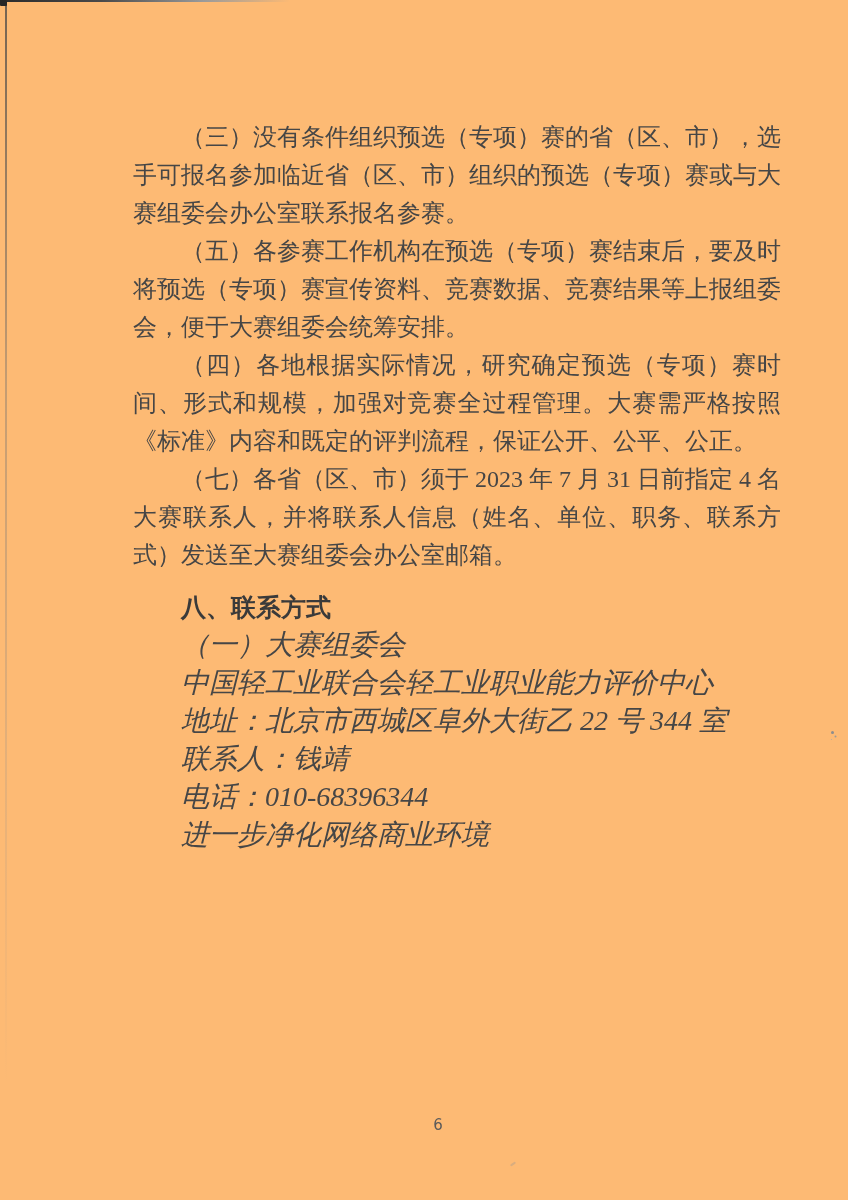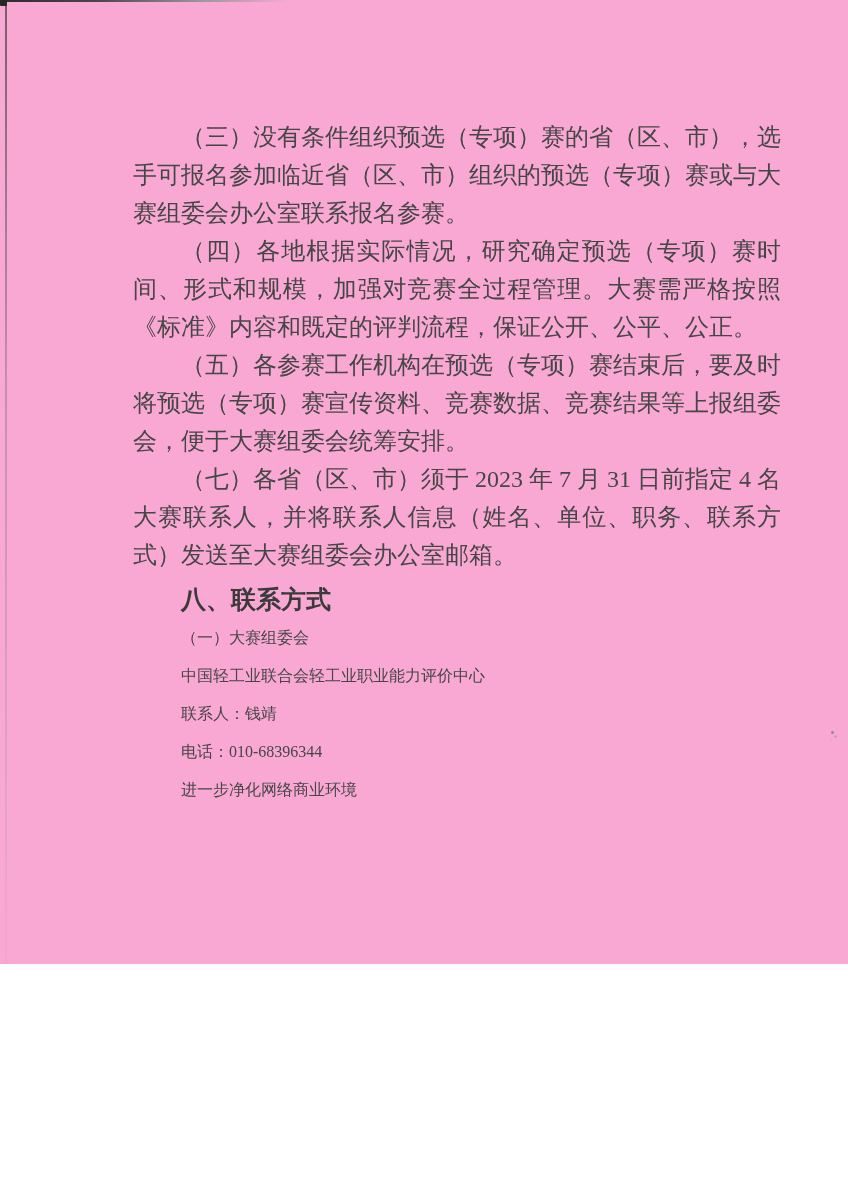--- a/index.html
+++ b/index.html
@@ -5,53 +5,54 @@
     html, body {
       margin: 0;
       padding: 0;
       width: 848px;
       height: 1200px;
       background: #ffffff;
     }
     .page {
       position: relative;
       width: 848px;
-      height: 964px;
-      background: #f9a8d4;
+      height: 1200px;
+      background: #fdba74;
       overflow: hidden;
       font-family: "Liberation Serif", "DejaVu Serif", serif;
       color: #454545;
     }
     .content {
       position: absolute;
       left: 133px;
       top: 118px;
       width: 648px;
     }
     .para {
       margin: 0;
       font-size: 24px;
       line-height: 38px;
       text-align: justify;
       text-indent: 2em;
       color: #464646;
     }
     .heading {
-      margin: 7px 0 0 48px;
+      margin: 14px 0 0 48px;
       font-size: 25px;
       line-height: 38px;
       font-weight: bold;
-      font-family: Liberation Serif, serif;
+      font-family: Liberation Sans, sans-serif;
       color: #3a3a3a;
     }
     .contact {
       margin: 0 0 0 48px;
-      font-size: 16px;
+      font-size: 28px;
       line-height: 38px;
       color: #464646;
+      font-style: italic;
     }
     .pageno {
       position: absolute;
       left: 425px;
       top: 1116px;
       width: 26px;
       text-align: center;
       font-size: 15px;
       color: #5a5a5a;
       font-family: "DejaVu Sans", "Liberation Sans", sans-serif;
@@ -99,28 +100,29 @@
 <div class="page">
 
   <div class="top-line"></div>
   <div class="left-line"></div>
   <div class="corner-dot"></div>
   <div class="speck-right"></div>
   <div class="speck-bottom"></div>
 
   <main class="content">
     <p class="para">（三）没有条件组织预选（专项）赛的省（区、市），选手可报名参加临近省（区、市）组织的预选（专项）赛或与大赛组委会办公室联系报名参赛。</p>
+    <p class="para">（五）各参赛工作机构在预选（专项）赛结束后，要及时将预选（专项）赛宣传资料、竞赛数据、竞赛结果等上报组委会，便于大赛组委会统筹安排。</p>
     <p class="para">（四）各地根据实际情况，研究确定预选（专项）赛时间、形式和规模，加强对竞赛全过程管理。大赛需严格按照《标准》内容和既定的评判流程，保证公开、公平、公正。</p>
-    <p class="para">（五）各参赛工作机构在预选（专项）赛结束后，要及时将预选（专项）赛宣传资料、竞赛数据、竞赛结果等上报组委会，便于大赛组委会统筹安排。</p>
     <p class="para">（七）各省（区、市）须于 2023 年 7 月 31 日前指定 4 名大赛联系人，并将联系人信息（姓名、单位、职务、联系方式）发送至大赛组委会办公室邮箱。</p>
 
     <h2 class="heading">八、联系方式</h2>
 
     <p class="contact">（一）大赛组委会</p>
     <p class="contact">中国轻工业联合会轻工业职业能力评价中心</p>
+    <p class="contact">地址：北京市西城区阜外大街乙 22 号 344 室</p>
     <p class="contact">联系人：钱靖</p>
     <p class="contact">电话：010-68396344</p>
     <p class="contact">进一步净化网络商业环境</p>
   </main>
 
   <div class="pageno">6</div>
 
 </div>
 
 </body></html>

